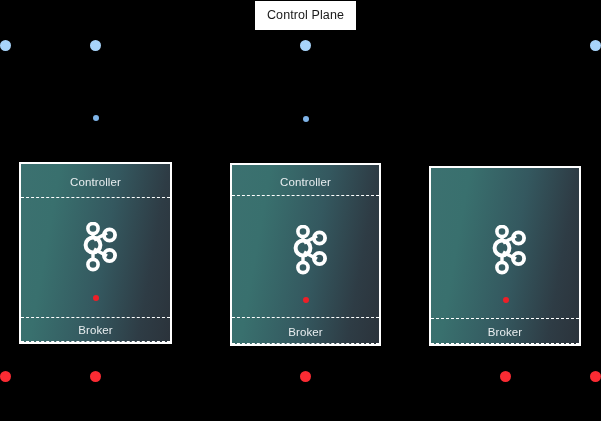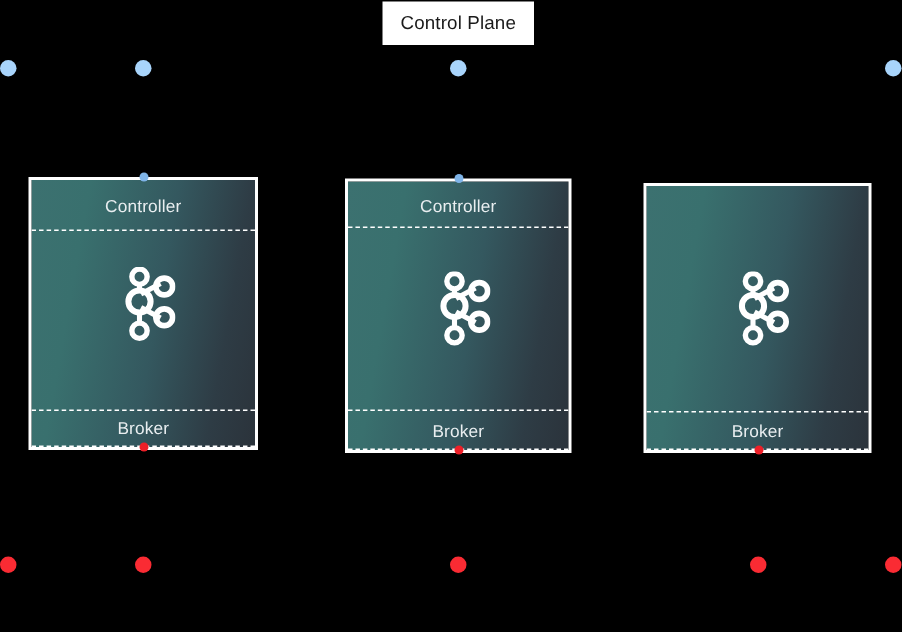--- a/index.html
+++ b/index.html
@@ -73,20 +73,21 @@
     height: 6px;
   }
 
   
   .node-box {
     position: absolute;
     border: 2px solid #ffffff;
     box-sizing: border-box;
     background: linear-gradient(100deg, #3c7170 0%, #39706e 22%, #34585f 55%, #2e3c45 82%, #2b333b 100%);
     overflow: hidden;
+    margin-top: 44px;
   }
   .section-label {
     position: absolute;
     left: 0;
     width: 100%;
     text-align: center;
     color: #e9eef0;
     font-size: 11.5px;
     line-height: 1;
     letter-spacing: 0.1px;

